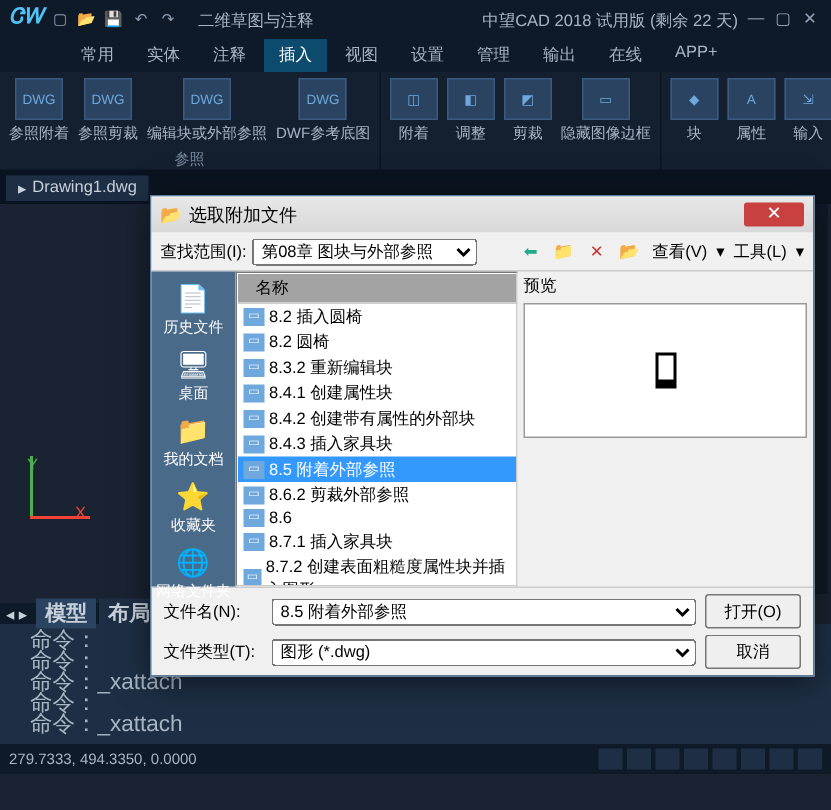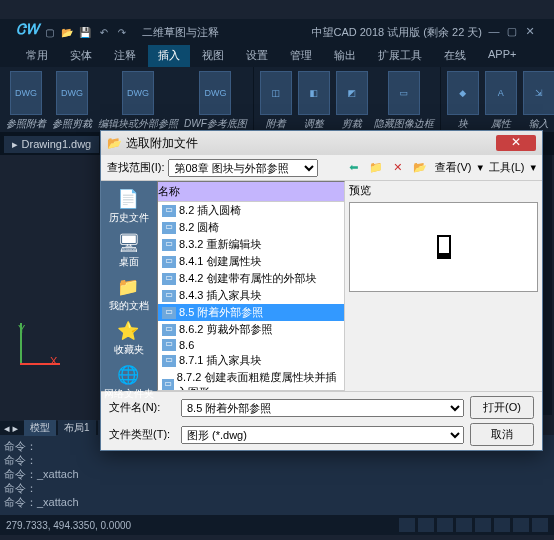--- a/index.html
+++ b/index.html
@@ -1,66 +1,66 @@
 <!DOCTYPE html>
 <html><head>
 <meta charset="utf-8">
 <style>
 * { margin: 0; padding: 0; box-sizing: border-box; font-family: "Microsoft YaHei", sans-serif; }
 body { width: 554px; height: 540px; background: #1a2332; color: #c8d0da; font-size: 11px; overflow: hidden; position: relative; }
-.titlebar { height: 26px; background: #0f1a28; display: flex; align-items: center; padding: 0 16px; gap: 4px; margin-top: 19px; }
+.titlebar { height: 26px; background: #0f1a28; display: flex; align-items: center; padding: 0 6px; gap: 4px; }
 .titlebar .qat { display: flex; gap: 2px; }
 .titlebar .qat-btn { width: 16px; height: 16px; display: flex; align-items: center; justify-content: center; font-size: 10px; color: #8fa0b5; }
 .titlebar .doc-title { color: #a8b5c5; margin-left: 8px; font-size: 11px; flex: 1; }
 .titlebar .app-title { color: #a8b5c5; font-size: 11px; margin-right: auto; }
 .titlebar .wincontrols { display: flex; gap: 2px; margin-left: auto; }
 .titlebar .wincontrols span { width: 16px; height: 14px; color: #8fa0b5; text-align: center; }
 .logo { width: 22px; height: 22px; color: #4fc3f7; font-style: italic; font-size: 14px; font-weight: bold; }
-.ribbon-tabs { height: 22px; background: #0f1a28; display: flex; padding-left: 16px; gap: 2px; }
+.ribbon-tabs { height: 22px; background: #0f1a28; display: flex; padding-left: 44px; gap: 2px; }
 .ribbon-tab { padding: 3px 10px; color: #a8b5c5; font-size: 11px; }
 .ribbon-tab.active { background: #0c4a6e; color: #fff; }
 .ribbon-panel { height: 66px; background: #142030; display: flex; border-bottom: 1px solid #0a1420; }
 .rgroup { border-right: 1px solid #0a1420; padding: 2px 4px 0; display: flex; flex-direction: column; }
 .rgroup-icons { display: flex; gap: 2px; flex: 1; }
 .rbtn { display: flex; flex-direction: column; align-items: center; padding: 2px; color: #a8b5c5; }
 .rbtn .ricon { width: 20px; height: 20px; background: #2a4360; border: 1px solid #3a5a80; margin-bottom: 2px; display: flex; align-items: center; justify-content: center; font-size: 9px; color: #6fa8dc; }
-.rbtn.big .ricon { width: 32px; height: 44px; }
-.rbtn-label { font-size: 10px; white-space: nowrap; font-style: italic; }
+.rbtn.big .ricon { width: 32px; height: 28px; }
+.rbtn-label { font-size: 10px; white-space: nowrap; }
 .rgroup-label { text-align: center; font-size: 10px; color: #7a8ba0; padding: 1px 0; }
 .doctab-row { height: 22px; background: #0a1420; display: flex; align-items: center; padding-left: 4px; }
 .doctab { background: #1e2f45; padding: 2px 8px; font-size: 11px; color: #c8d0da; display: flex; gap: 4px; }
 .viewport { height: 280px; background: #1a2332; position: relative; }
 .axis { position: absolute; bottom: 70px; left: 20px; }
 .axis .y { color: #4caf50; position: absolute; bottom: 30px; left: -2px; }
 .axis .x { color: #f44336; position: absolute; bottom: -2px; left: 30px; }
 .scrollbar-v { position: absolute; right: 2px; top: 0; bottom: 20px; width: 12px; background: #0f1a28; }
 .scrollbar-h { position: absolute; left: 0; right: 14px; bottom: 0; height: 14px; background: #0f1a28; display: flex; align-items: center; }
-.layout-tab { padding: 1px 6px; font-size: 10px; background: #1e2f45; margin-left: 2px; }
+.layout-tab { padding: 1px 6px; font-size: 14px; background: #1e2f45; margin-left: 2px; font-weight: bold; }
 .layout-tab.active { background: #2a4360; }
-.cmdline { height: 80px; background: #1e2f45; padding: 4px 4px; font-size: 11px; color: #a8b5c5; overflow: hidden; }
+.cmdline { height: 80px; background: #1e2f45; padding: 4px 20px; font-size: 15px; color: #a8b5c5; overflow: hidden; }
 .cmdline div { line-height: 14px; }
 .statusbar { height: 20px; background: #0f1a28; display: flex; align-items: center; padding: 0 6px; font-size: 10px; color: #a8b5c5; gap: 8px; }
 .statusbar .sicons { display: flex; gap: 3px; margin-left: auto; }
 .statusbar .sicon { width: 16px; height: 14px; background: #1e2f45; }
 
 
 .dialog { position: absolute; top: 130px; left: 100px; width: 443px; background: #f0f0f0; border: 1px solid #5a7a9a; box-shadow: 0 4px 20px rgba(0,0,0,.5); color: #000; }
 .dlg-title { height: 24px; background: linear-gradient(#e8e8e8,#d8d8d8); display: flex; align-items: center; padding: 0 6px; font-size: 12px; }
 .dlg-title .close { margin-left: auto; width: 40px; height: 16px; background: #c84040; color: #fff; text-align: center; line-height: 14px; border-radius: 2px; }
 .dlg-toolbar { height: 26px; background: #f0f0f0; display: flex; align-items: center; padding: 0 6px; gap: 4px; border-bottom: 1px solid #ccc; }
 .dlg-toolbar select { font-size: 11px; padding: 1px; width: 150px; }
 .dlg-toolbar .tb-btn { width: 18px; height: 18px; display: flex; align-items: center; justify-content: center; }
 .dlg-toolbar .tb-text { font-size: 11px; padding: 0 2px; }
 .dlg-body { display: flex; height: 210px; }
 .dlg-sidebar { width: 56px; background: #4a6a8a; display: flex; flex-direction: column; align-items: center; padding-top: 4px; gap: 2px; }
 .sb-item { display: flex; flex-direction: column; align-items: center; color: #fff; font-size: 10px; padding: 2px 0; }
 .sb-icon { width: 28px; height: 24px; display: flex; align-items: center; justify-content: center; font-size: 18px; }
 .dlg-main { flex: 1; display: flex; }
 .file-list { width: 188px; border: 1px inset #ccc; background: #fff; overflow: auto; font-size: 11px; }
-.file-header { background: #c4b5fd; padding: 2px 0; border-bottom: 1px solid #ccc; }
+.file-header { background: #a3a3a3; padding: 2px 12px; border-bottom: 1px solid #ccc; }
 .file-item { padding: 1px 4px; display: flex; align-items: center; gap: 3px; }
 .file-item.selected { background: #3399ff; color: #fff; }
 .file-item .fi-icon { width: 14px; height: 12px; background: #6fa8dc; font-size: 8px; text-align: center; color: #fff; }
 .preview-pane { flex: 1; padding: 2px 4px; }
 .preview-pane .pv-label { font-size: 11px; }
 .preview-box { border: 1px solid #999; background: #fff; height: 90px; margin-top: 4px; display: flex; align-items: center; justify-content: center; }
 .preview-box .shape { width: 14px; height: 24px; border: 2px solid #000; border-bottom-width: 6px; }
 .dlg-footer { padding: 4px 8px; display: grid; grid-template-columns: 66px 1fr 64px; gap: 4px 6px; align-items: center; border-top: 1px solid #ccc; }
 .dlg-footer label { font-size: 11px; text-align: left; }
 .dlg-footer select { font-size: 11px; padding: 1px; width: 100%; }
@@ -89,21 +89,20 @@
 
 <div class="ribbon-tabs">
     <div class="ribbon-tab">常用</div>
     <div class="ribbon-tab">实体</div>
     <div class="ribbon-tab">注释</div>
     <div class="ribbon-tab active">插入</div>
     <div class="ribbon-tab">视图</div>
     <div class="ribbon-tab">设置</div>
     <div class="ribbon-tab">管理</div>
     <div class="ribbon-tab">输出</div>
-    <div class="ribbon-tab">扩展工具</div>
     <div class="ribbon-tab">在线</div>
     <div class="ribbon-tab">APP+</div>
   </div>
 
 <div class="ribbon-panel">
   <div class="rgroup">
     <div class="rgroup-icons" id="rg-ref">
         <div class="rbtn big">
           <div class="ricon">DWG</div>
           <span class="rbtn-label">参照附着</span>

